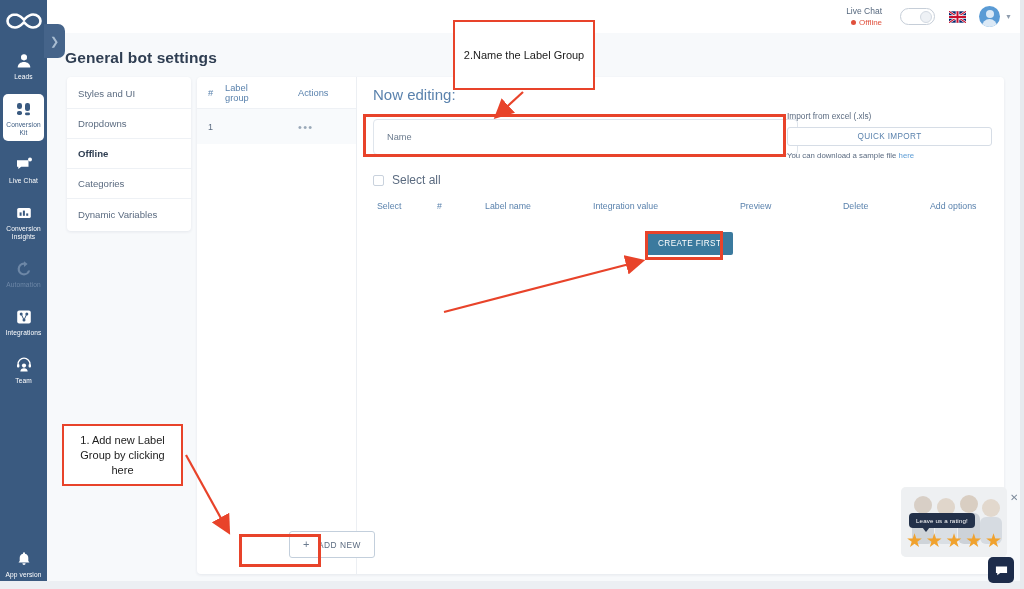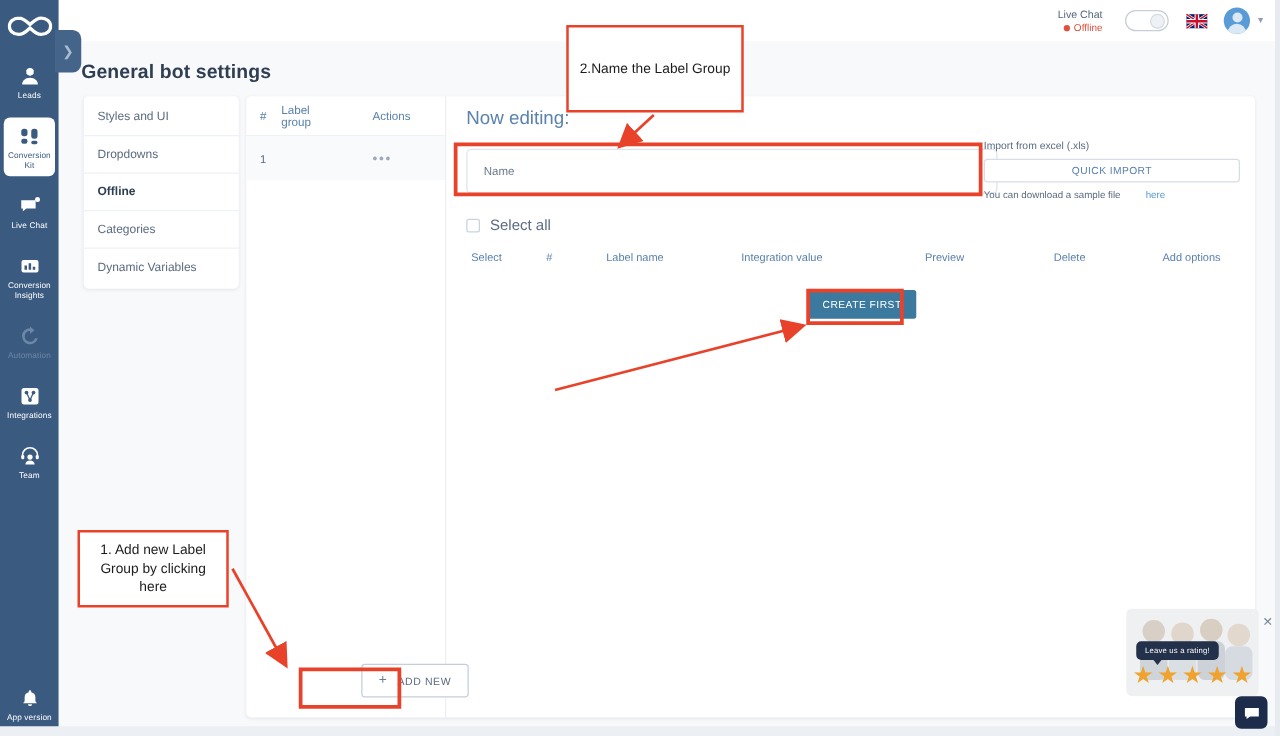--- a/index.html
+++ b/index.html
@@ -145,21 +145,21 @@
   .name-input::placeholder { color: #6a7a8d; }
 
   .import-block { position: absolute; right: 12px; top: 34px; width: 205px; }
   .import-title { font-size: 8.3px; color: #5b6b80; margin-bottom: 6px; }
   .quick-import {
     height: 19px; border: 1px solid #d6dde6; border-radius: 3px;
     display: flex; align-items: center; justify-content: center;
     font-size: 8.2px; color: #5a82ad; letter-spacing: .35px; cursor: pointer; background: #fff;
   }
   .import-note { font-size: 7.8px; color: #5b6b80; margin-top: 5px; }
-  .import-note a { color: #5a9bd5; text-decoration: none; cursor: pointer; margin-left: 18px; }
+  .import-note a { color: #5a9bd5; text-decoration: none; cursor: pointer; }
 
   .select-all-row {
     position: absolute; left: 16px; top: 96px;
     display: flex; align-items: center; gap: 8px; cursor: pointer;
   }
   .cbx { width: 11px; height: 11px; border: 1px solid #c9d2dd; border-radius: 2px; background: #fff; }
   .select-all-row .txt { font-size: 12px; color: #5b6b80; }
 
   .labels-head {
     position: absolute; left: 8px; right: 8px; top: 124px; height: 20px;

